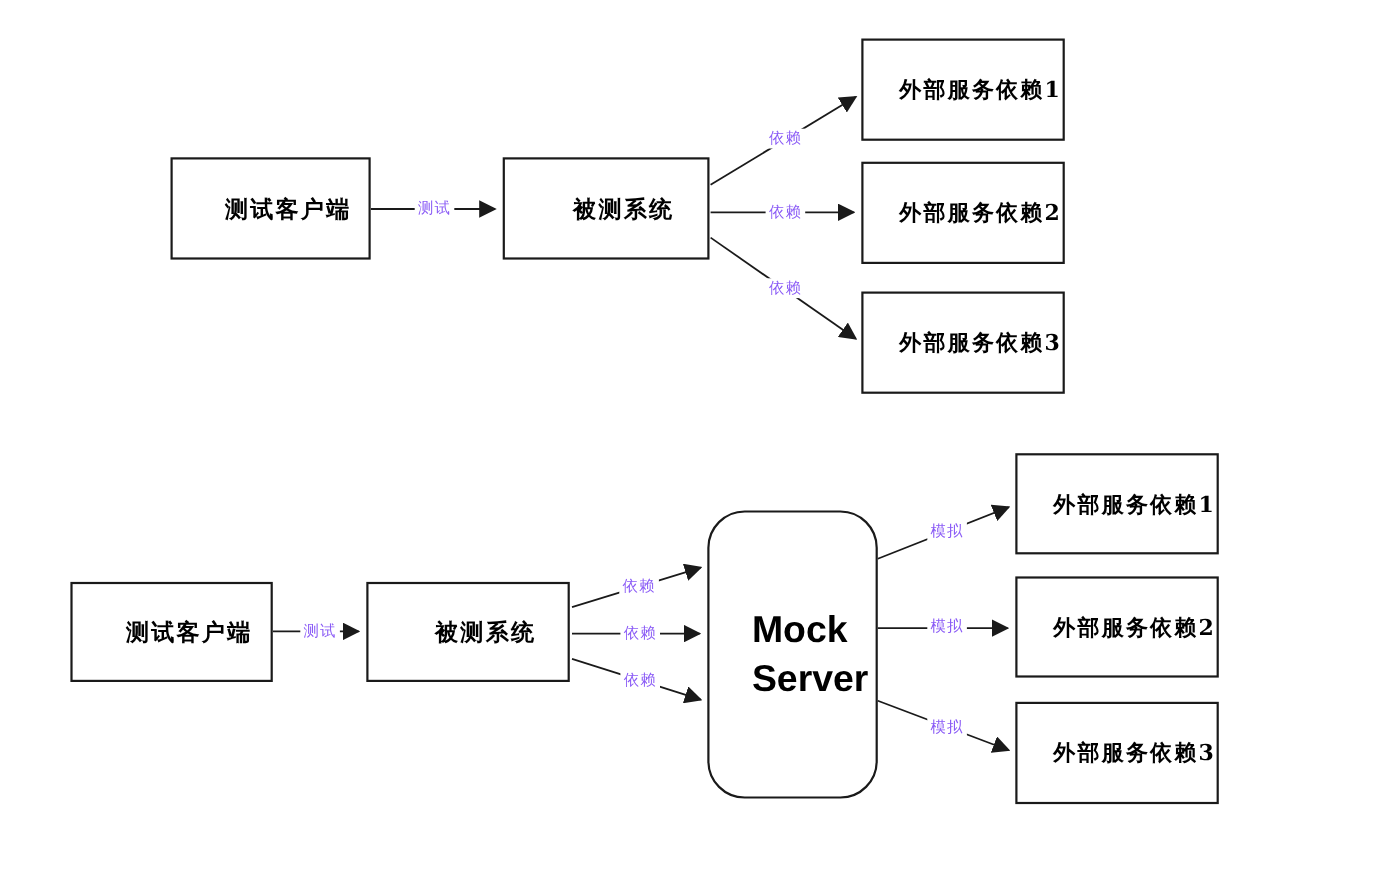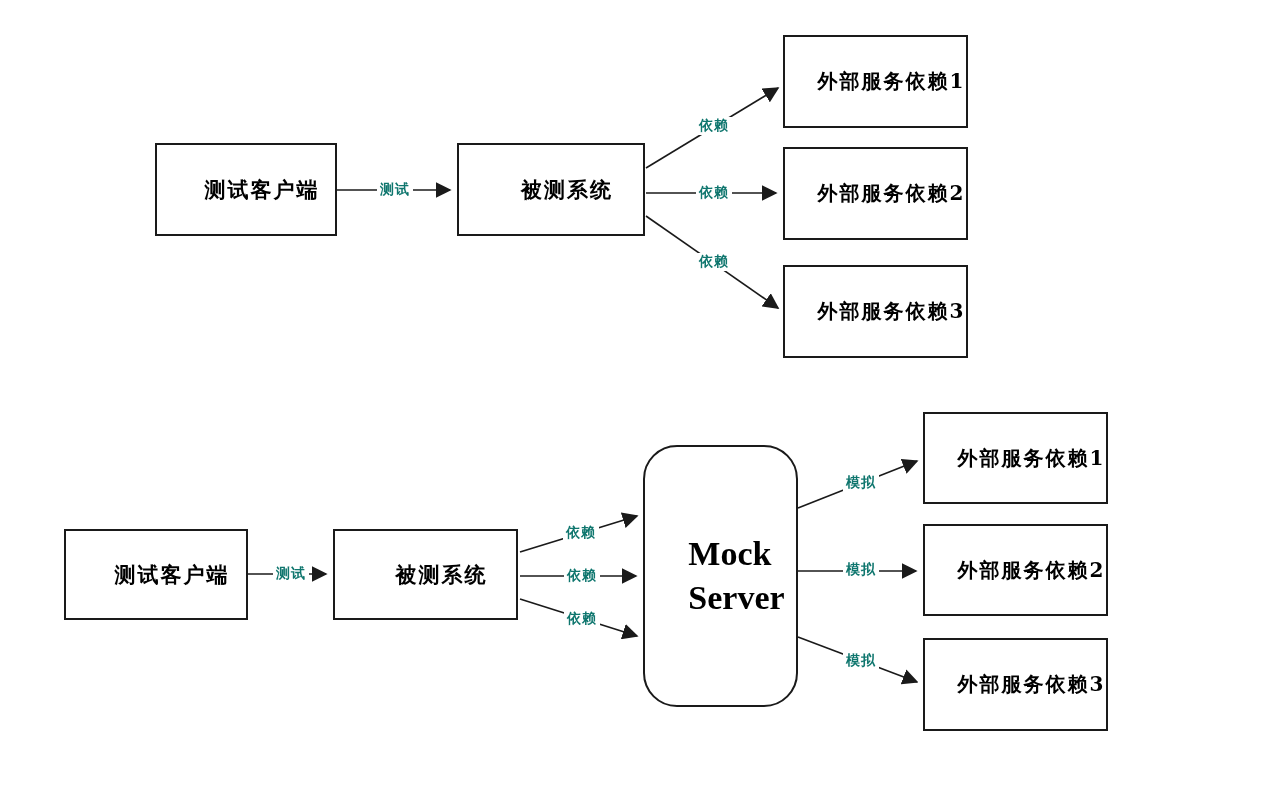--- a/index.html
+++ b/index.html
@@ -42,39 +42,39 @@
   .node.t-sut    { left: 457px; top: 143px; width: 188px; height: 93px; font-size: 21px; }
   .node.t-ext1   { left: 783px; top: 35px;  width: 185px; height: 93px; }
   .node.t-ext2   { left: 783px; top: 147px; width: 185px; height: 93px; }
   .node.t-ext3   { left: 783px; top: 265px; width: 185px; height: 93px; }
   .node.b-client { left: 64px;  top: 529px; width: 184px; height: 91px; font-size: 21px; }
   .node.b-sut    { left: 333px; top: 529px; width: 185px; height: 91px; font-size: 21px; }
   .node.b-ext1   { left: 923px; top: 412px; width: 185px; height: 92px; }
   .node.b-ext2   { left: 923px; top: 524px; width: 185px; height: 92px; }
   .node.b-ext3   { left: 923px; top: 638px; width: 185px; height: 93px; }
   .node.mock {
-    left: 643px; top: 445px; width: 155px; height: 262px;
+    left: 643px; top: 464px; width: 155px; height: 262px;
     border-radius: 34px;
-    font-family: Liberation Serif, serif;
+    font-family: Liberation Sans, sans-serif;
     font-size: 34px;
     letter-spacing: 0;
     line-height: 1.3;
     text-align: left;
     white-space: pre-line;
   }
   .edge-label {
     position: absolute;
     transform: translate(-50%, -50%);
     background: #ffffff;
     padding: 0 3px;
     font-family: "DejaVu Serif", serif;
-    font-weight: 700;
+    font-weight: 400;
     font-size: 14px;
     letter-spacing: 1px;
-    color: #0f766e;
+    color: #8b5cf6;
     white-space: nowrap;
   }
   .el-t-test  { left: 395px; top: 190px; }
   .el-t-dep1  { left: 714px; top: 126px; }
   .el-t-dep2  { left: 714px; top: 193px; }
   .el-t-dep3  { left: 714px; top: 262px; }
   .el-b-test  { left: 291px; top: 574px; }
   .el-b-dep1  { left: 581px; top: 533px; }
   .el-b-dep2  { left: 582px; top: 576px; }
   .el-b-dep3  { left: 582px; top: 619px; }

